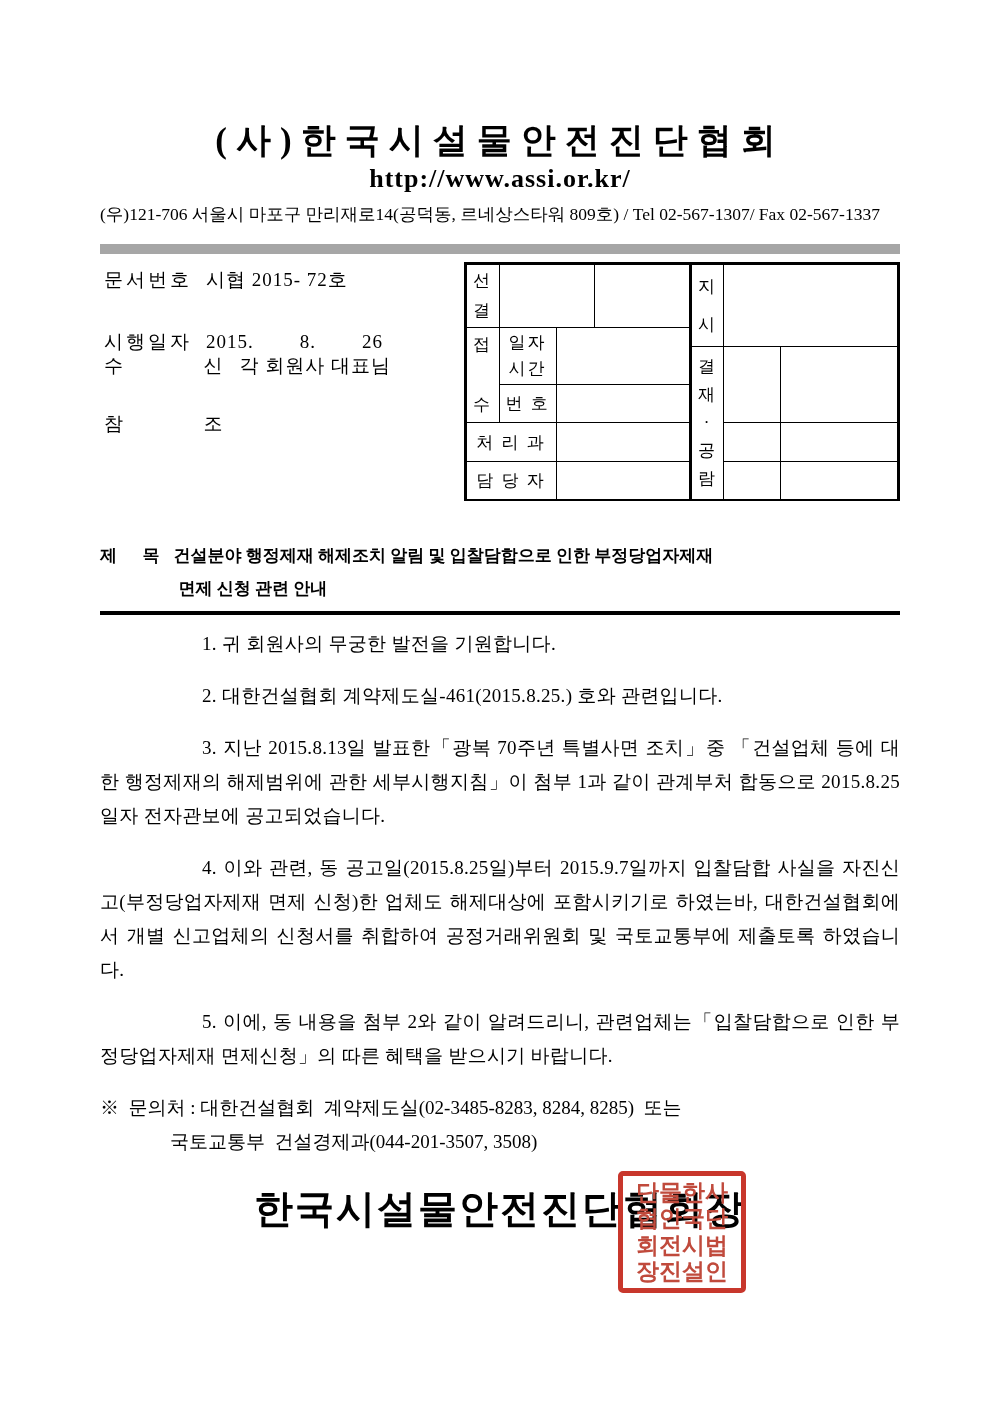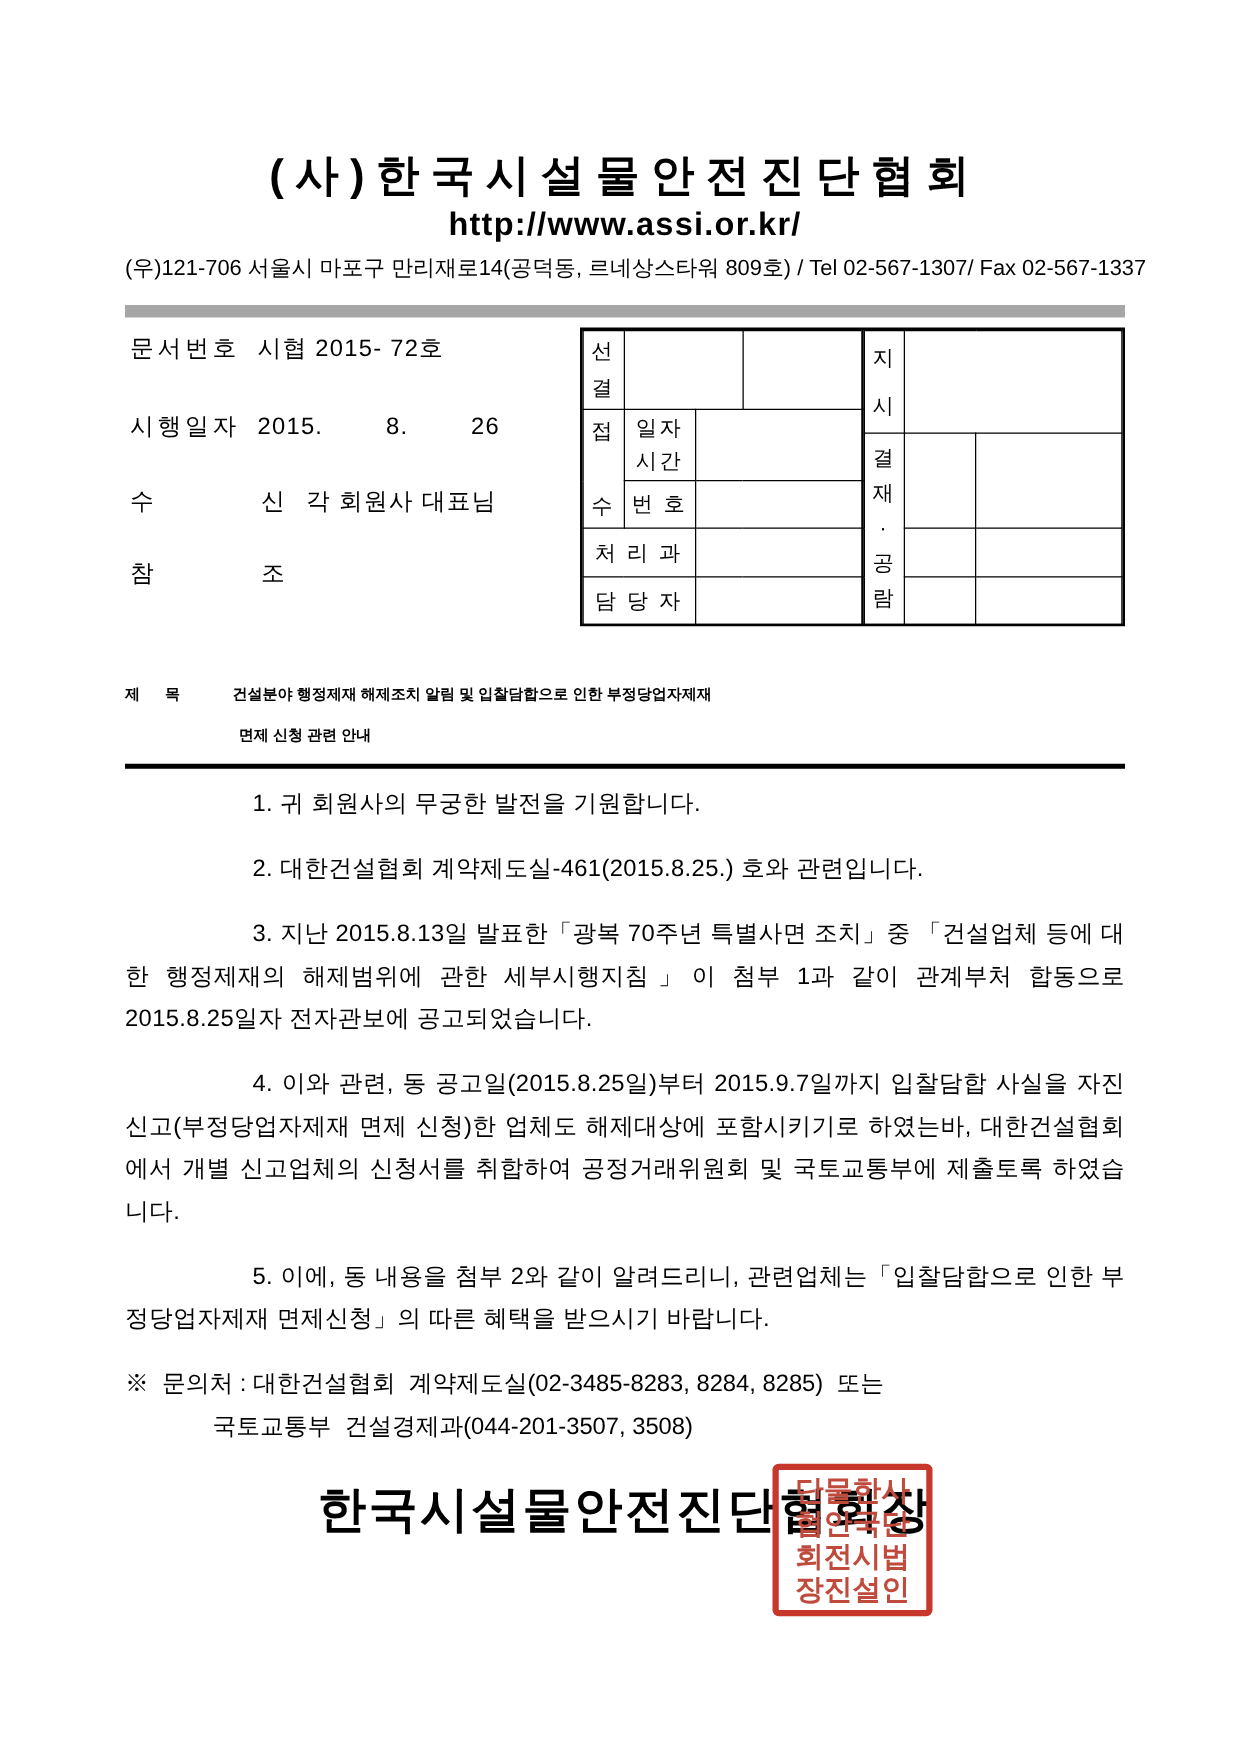--- a/index.html
+++ b/index.html
@@ -3,21 +3,21 @@
 <meta charset="utf-8">
 <style>
   * { margin: 0; padding: 0; box-sizing: border-box; }
   html, body { background: #ffffff; }
   .page {
     position: relative;
     width: 992px;
     height: 1403px;
     margin: 0 auto;
     background: #ffffff;
-    font-family: Liberation Sans, sans-serif;
+    font-family: Liberation Serif, serif;
     color: #000;
     overflow: hidden;
     padding: 0 92px 0 100px;
   }
   
   .org-title {
     margin-top: 118px;
     text-align: center;
     font-size: 35px;
     font-weight: bold;
@@ -51,21 +51,21 @@
   }
   .meta-col { flex: 1 1 auto; padding-left: 4px; }
   .meta-row {
     display: flex;
     white-space: pre;
     font-size: 19px;
     line-height: 24px;
   }
   .meta-row.r1 { margin-top: 6px; }
   .meta-row.r2 { margin-top: 38px; }
-  .meta-row.r3 { margin-top: 36px; }
+  .meta-row.r3 { }
   .meta-row.r4 { margin-top: 34px; }
   .meta-label { letter-spacing: 3px; }
   .meta-value { margin-left: 14px; letter-spacing: 1px; }
 
   .stamp-box {
     flex: 0 0 auto;
     display: flex;
     border: 2px solid #000;
     height: 239px;
   }
@@ -81,24 +81,23 @@
   td.v { white-space: pre-line; }
   td.lh30 { line-height: 30px; }
   td.lh38 { line-height: 38px; }
   td.lh28 { line-height: 28px; }
   td.lh26 { line-height: 26px; }
   td.lbl { letter-spacing: 2px; }
   
   .subject {
     margin-top: 38px;
     display: flex;
-    font-size: 12px;
+    font-size: 17px;
     font-weight: bold;
     line-height: 33px;
-    gap: 28px;
   }
   .subject-label { white-space: pre; flex: 0 0 auto; }
   .subject-lines { margin-left: 14px; }
   .subject-line2 { padding-left: 5px; }
   .rule-black {
     margin-top: 6px;
     height: 4px;
     background: #000;
   }
   

